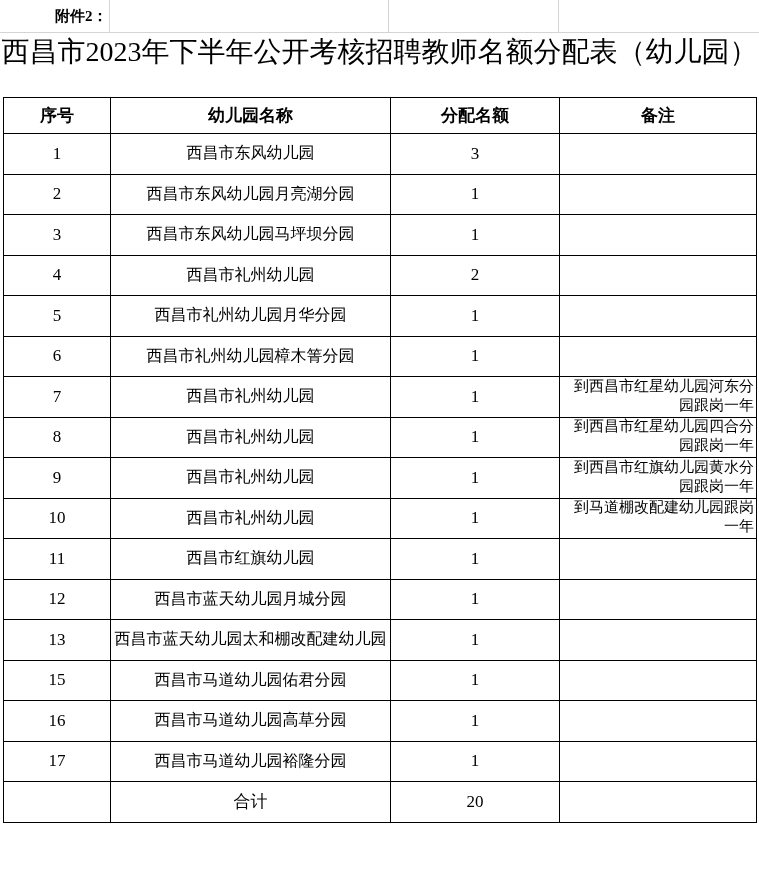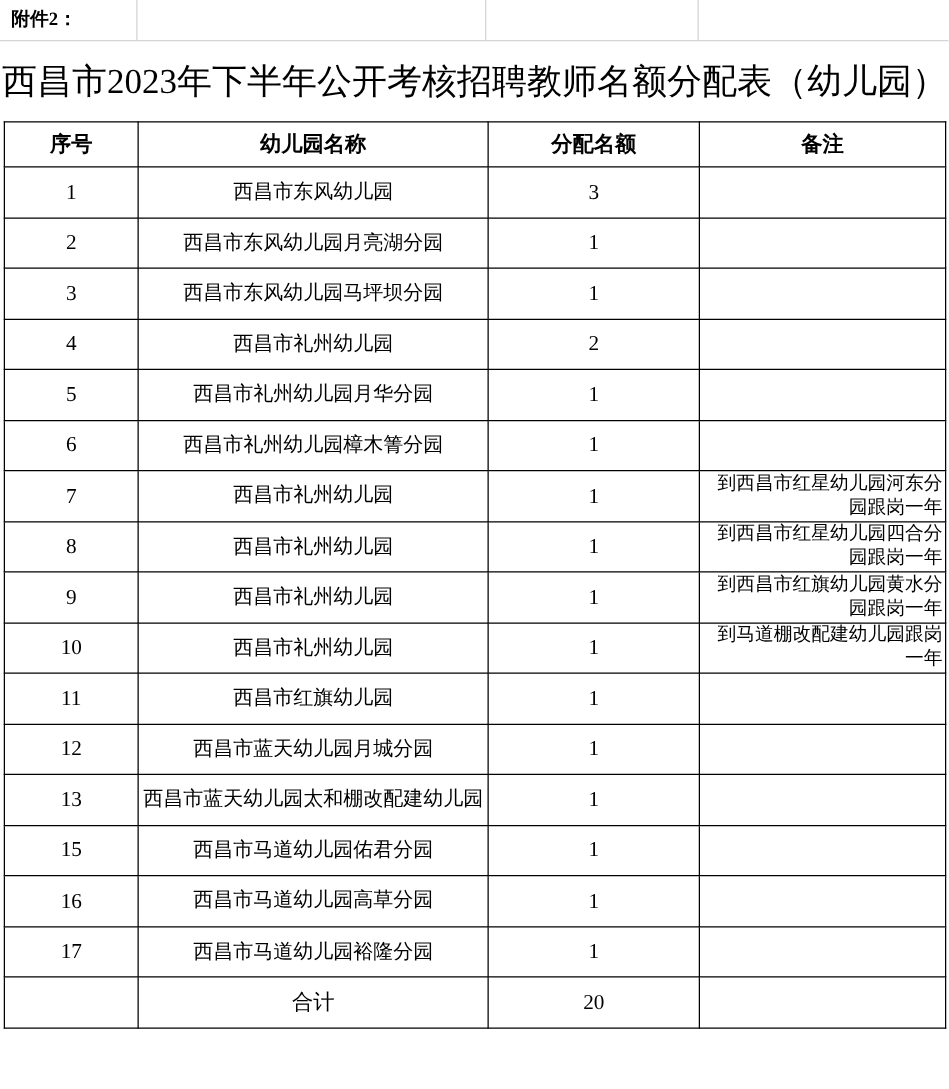--- a/index.html
+++ b/index.html
@@ -22,38 +22,38 @@
     display: flex;
     height: 33px;
     border-bottom: 1px solid #d4d4d4;
     box-sizing: border-box;
   }
   .topgrid .gcell {
     box-sizing: border-box;
     border-right: 1px solid #d4d4d4;
     height: 100%;
   }
-  .topgrid .g1 { width: 110px; }
+  .topgrid .g1 { width: 110px; padding-left: 46px; }
   .topgrid .g2 { width: 279px; }
   .topgrid .g3 { width: 170px; }
   .topgrid .g4 { flex: 1; border-right: none; }
   .attachment {
     font-family: "Liberation Serif", serif;
     font-weight: bold;
     font-size: 15px;
     line-height: 32px;
     padding-left: 9px;
     white-space: nowrap;
   }
 
   
   .title-band {
     height: 64px;
     display: flex;
-    align-items: center;
+    align-items: flex-start;
     justify-content: center;
     box-sizing: border-box;
   }
   .doc-title {
     font-family: "Liberation Serif", serif;
     font-size: 28px;
     font-weight: normal;
     letter-spacing: 0px;
     white-space: nowrap;
   }

